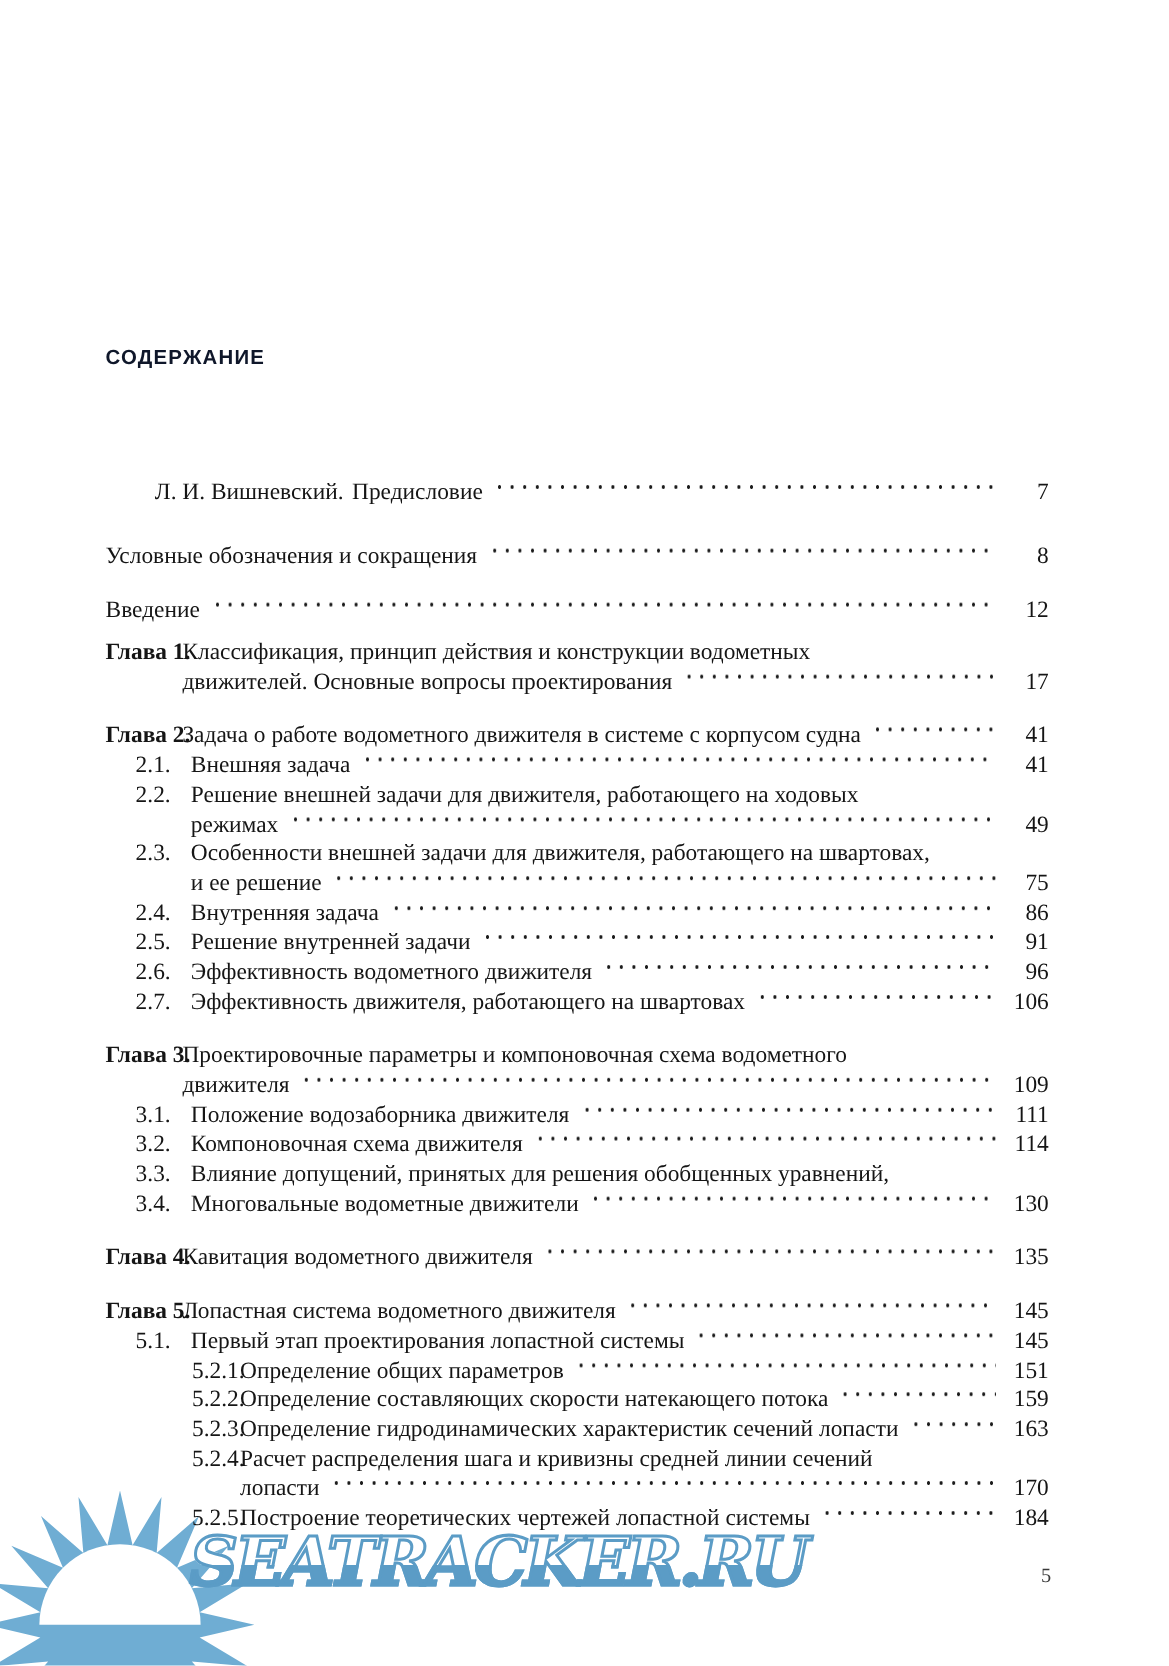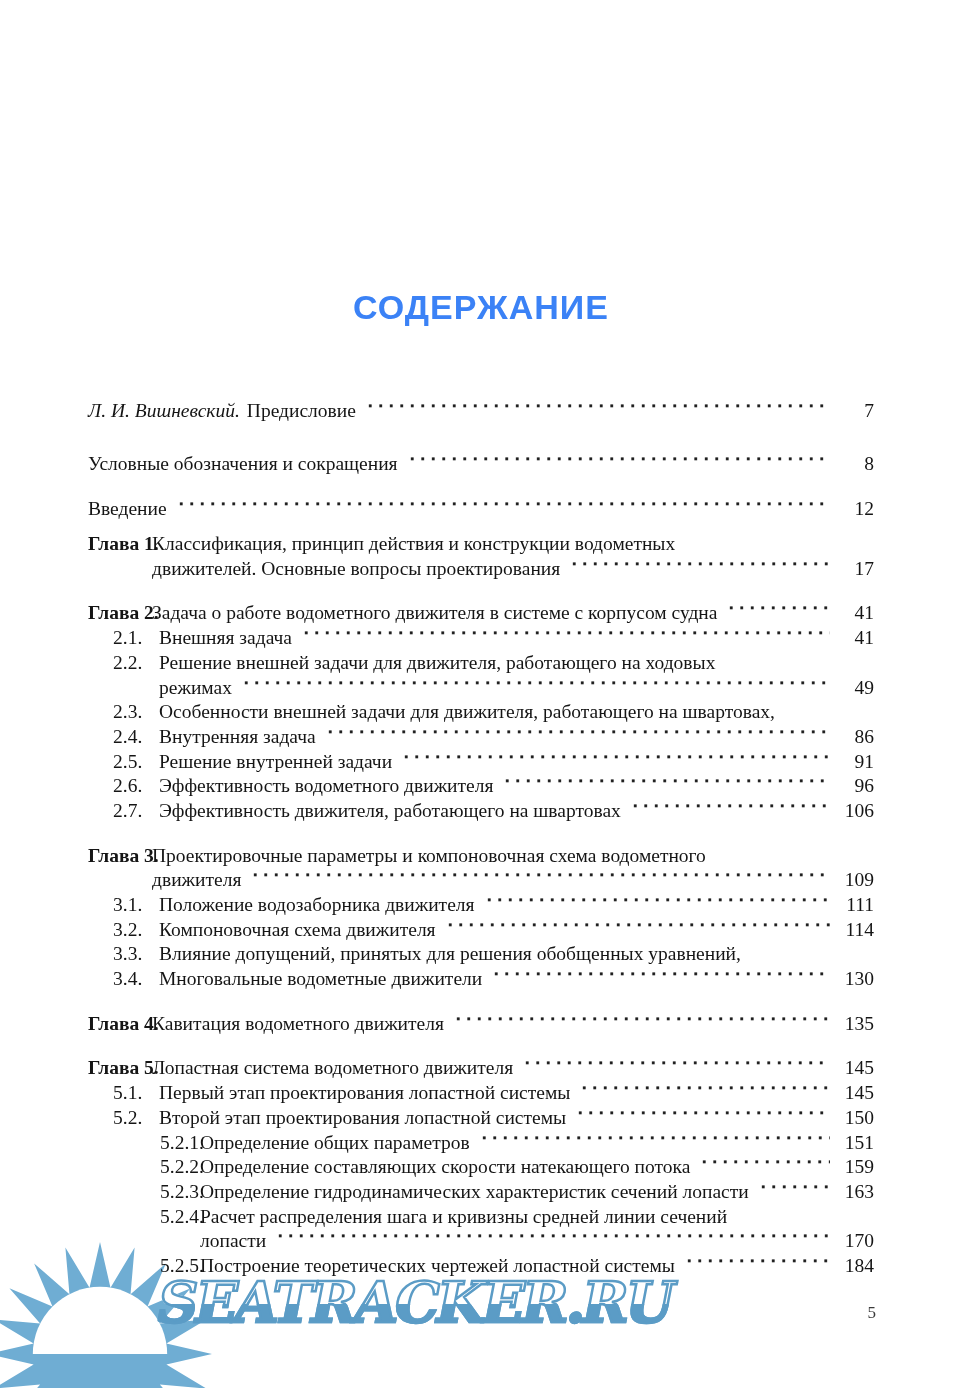--- a/index.html
+++ b/index.html
@@ -7,26 +7,26 @@
     width:974px;height:1388px;
     background:#ffffff;
     position:relative;
     overflow:hidden;
     font-family:"Liberation Serif", serif;
     color:#151515;
   }
   .page-title{
     position:absolute;
     top:288px;left:88px;width:786px;
-    text-align:center;
+    text-align:left;
     font-family:"Liberation Sans", sans-serif;
     font-weight:bold;
-    font-size:34px;
+    font-size:17px;
     letter-spacing:1px;
-    color:#3b82f6;
+    color:#0f172a;
     z-index:3;
   }
   #toc{
     position:absolute;
     top:399px;left:88px;width:786px;
     font-size:19.5px;
     z-index:3;
   }
   .entry{position:relative;}
   .line{
@@ -41,21 +41,21 @@
   .level-chapter{padding-left:64px;margin-top:20px;}
   .level-1{padding-left:71px;}
   .level-1 > .lbl{left:25px;}
   .level-2{padding-left:112px;}
   .level-2 > .lbl{left:72px;text-align:right;}
   .level-0{padding-left:0;}
   .e-preface{margin-top:0;}
   .e-symbols{margin-top:28px;}
   .e-intro{margin-top:21px;}
   .e-ch1{margin-top:10px;}
-  .ital{font-style:italic;margin-right:7px;}
+  .ital{margin-right:7px;margin-left:41px;}
   .txt{flex:0 0 auto;}
   .dots{
     flex:1 1 auto;
     min-width:14px;
     align-self:stretch;
     margin:0 8px 0 9px;
     background-image:radial-gradient(circle, #1c1c1c 1.35px, rgba(0,0,0,0) 1.6px);
     background-size:10.5px 24.7px;
     background-repeat:repeat-x;
     background-position:left calc(100% - 5.5px);
@@ -160,20 +160,25 @@
         <span class="txt">режимах</span>
         <span class="dots"></span>
         <span class="pg">49</span>
       </div>
     </div>
     <div class="entry level-1 e-s2-3">
       <span class="lbl">2.3.</span>
       <div class="line">
         <span class="txt">Особенности внешней задачи для движителя, работающего на швартовах,</span>
       </div>
+      <div class="line">
+        <span class="txt">и ее решение</span>
+        <span class="dots"></span>
+        <span class="pg">75</span>
+      </div>
     </div>
     <div class="entry level-1 e-s2-4">
       <span class="lbl">2.4.</span>
       <div class="line">
         <span class="txt">Внутренняя задача</span>
         <span class="dots"></span>
         <span class="pg">86</span>
       </div>
     </div>
     <div class="entry level-1 e-s2-5">
@@ -256,28 +261,20 @@
         <span class="dots"></span>
         <span class="pg">145</span>
       </div>
     </div>
     <div class="entry level-1 e-s5-1">
       <span class="lbl">5.1.</span>
       <div class="line">
         <span class="txt">Первый этап проектирования лопастной системы</span>
         <span class="dots"></span>
         <span class="pg">145</span>
-      </div>
-    </div>
-    <div class="entry level-1 e-s5-2">
-      <span class="lbl">5.2.</span>
-      <div class="line">
-        <span class="txt">Второй этап проектирования лопастной системы</span>
-        <span class="dots"></span>
-        <span class="pg">150</span>
       </div>
     </div>
     <div class="entry level-2 e-s5-2-1">
       <span class="lbl">5.2.1.</span>
       <div class="line">
         <span class="txt">Определение общих параметров</span>
         <span class="dots"></span>
         <span class="pg">151</span>
       </div>
     </div>

